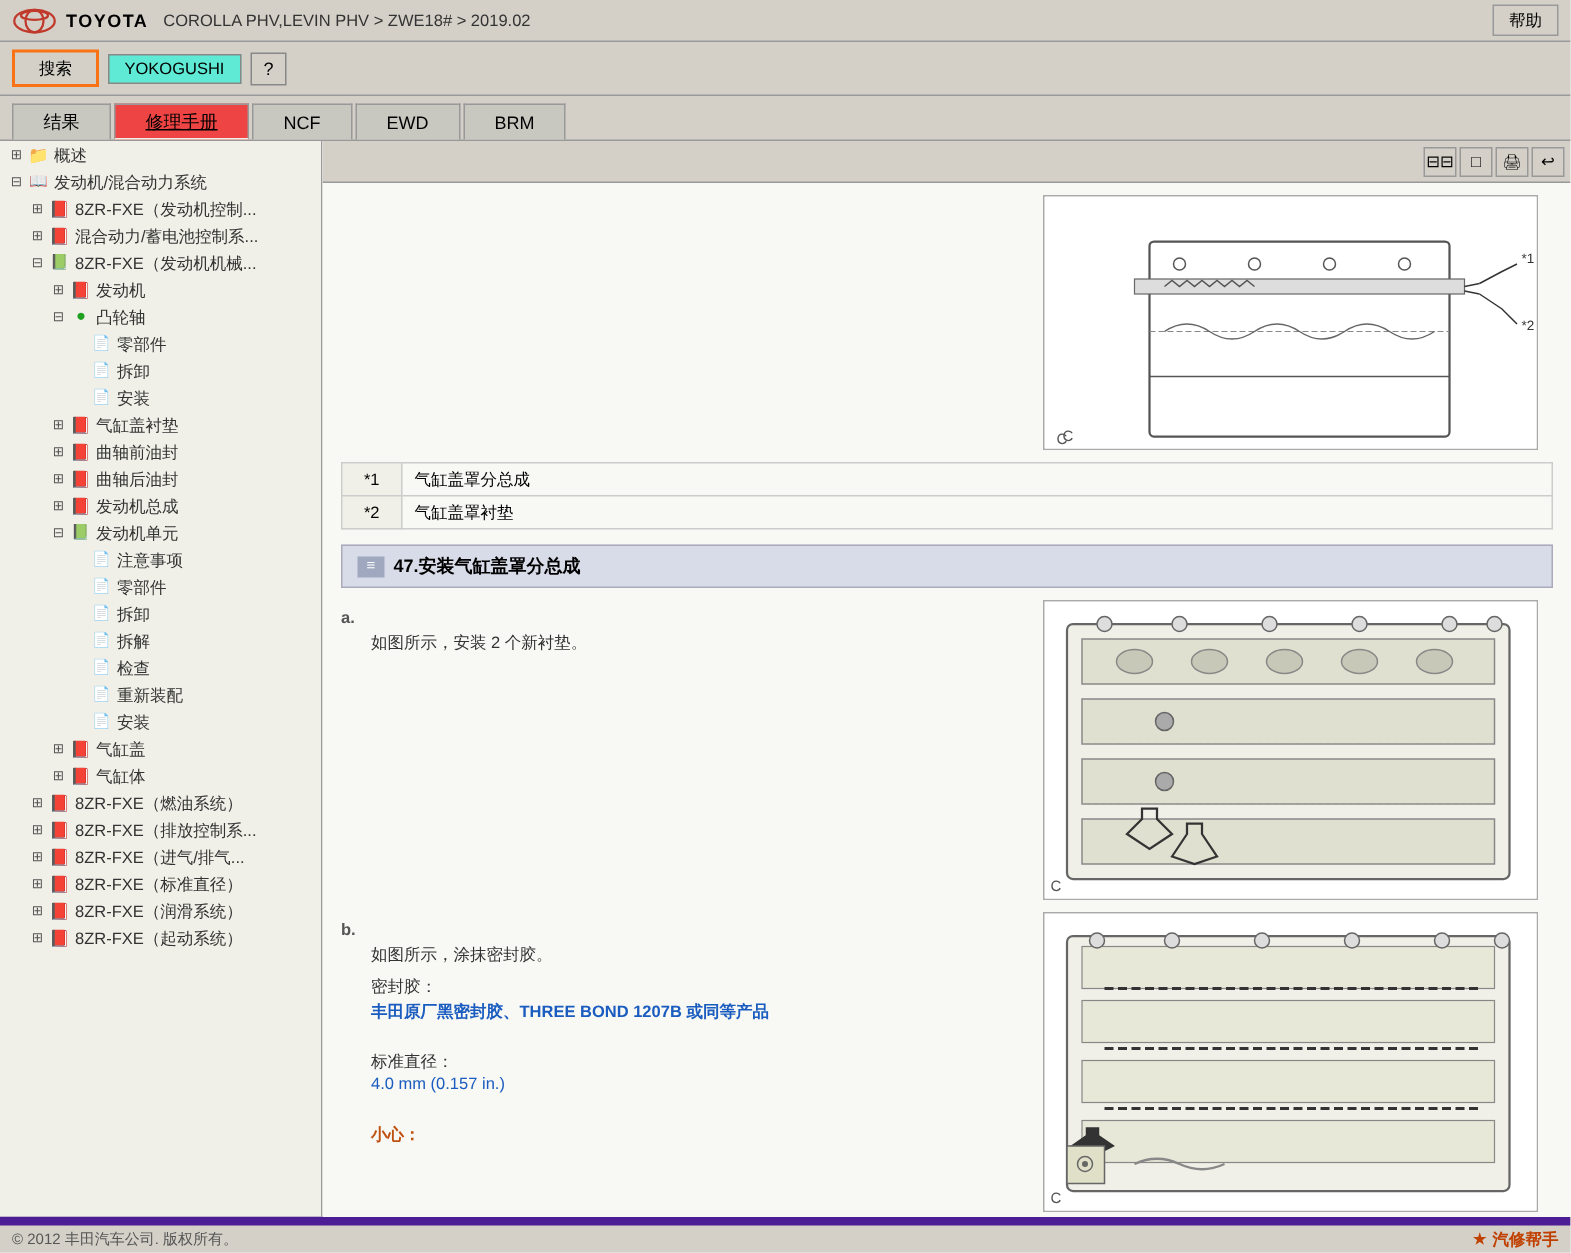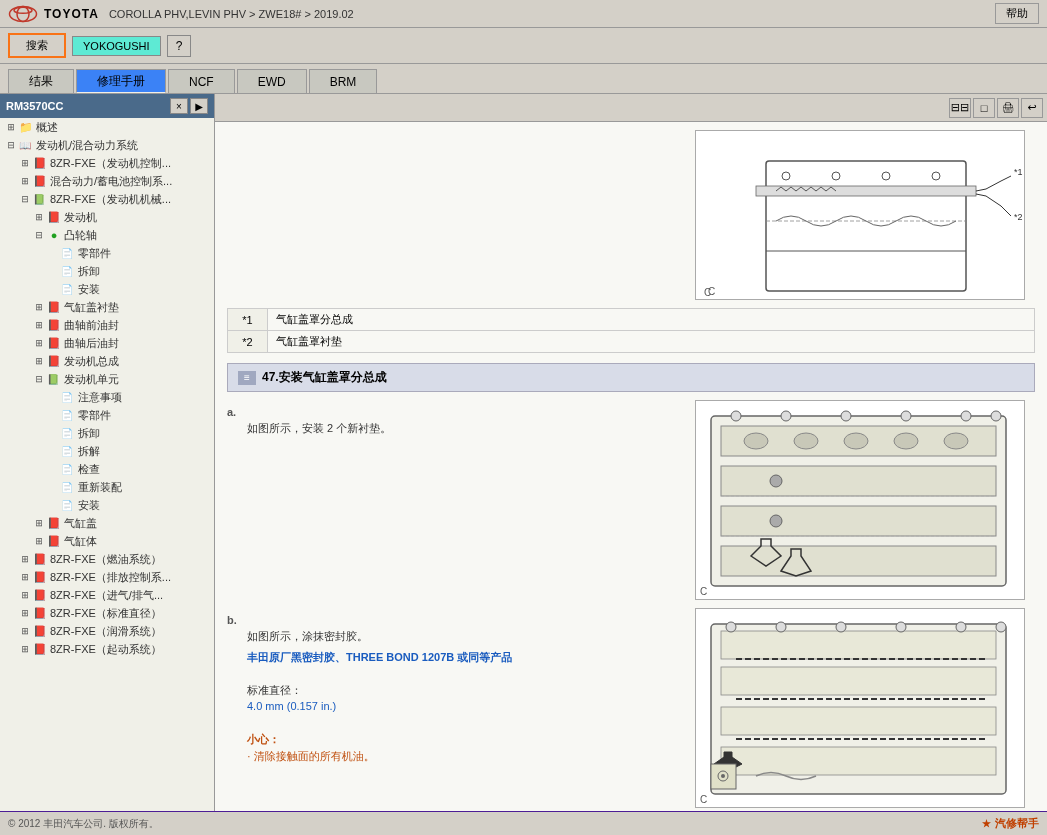--- a/index.html
+++ b/index.html
@@ -89,23 +89,24 @@
       border-bottom: none;
       background: #c8c8c0;
       cursor: pointer;
       font-size: 12px;
       margin-right: 2px;
       height: 24px;
       display: flex;
       align-items: center;
     }
     .tab.active {
-      background: #3b82f6;
+      background: #ef4444;
       border-bottom: 1px solid #f0f0e8;
       z-index: 1;
+      text-decoration: underline;
     }
 
     
     #main-area {
       display: flex;
       height: calc(835px - 28px - 36px - 30px - 24px);
     }
 
     
     #sidebar {
@@ -317,21 +318,21 @@
       flex-shrink: 0;
     }
 
     
     #footer {
       background: #d4d0c8;
       height: 24px;
       display: flex;
       align-items: center;
       padding: 0 8px;
-      border-top: 1px solid #4c1d95;
+      border-top: 6px solid #4c1d95;
       font-size: 10px;
       color: #555;
     }
     #footer-right {
       margin-left: auto;
       display: flex;
       align-items: center;
       gap: 4px;
     }
     .footer-logo {
@@ -382,27 +383,20 @@
       <span>EWD</span>
     </div>
   <div class="tab">
       <span>BRM</span>
     </div>
 </div>
 
 <div id="main-area">
 
   <div id="sidebar">
-    <div id="sidebar-header">
-      <span>RM3570CC</span>
-      <div id="sidebar-header-btns">
-        <button class="sidebar-header-btn">×</button>
-        <button class="sidebar-header-btn">▶</button>
-      </div>
-    </div>
     <div id="sidebar-content">
 
       <div class="tree-item indent-1">
         <span class="tree-expand">⊞</span>
         <span class="tree-icon icon-folder">📁</span>
         <span class="tree-label">概述</span>
       </div>
       <div class="tree-item indent-1">
         <span class="tree-expand">⊟</span>
         <span class="tree-icon icon-book">📖</span>
@@ -666,27 +660,27 @@
             </svg>
             <span style="position:absolute;bottom:2px;left:4px;font-size:10px;color:#555;">C</span>
           </div>
         </div>
       </div>
 
       <div class="content-two-col">
         <div class="content-left">
           <div class="step-label">b.</div>
           <div class="step-text">如图所示，涂抹密封胶。</div>
+          <div class="note-label">密封胶：</div>
           <div class="sealant-text">丰田原厂黑密封胶、THREE BOND 1207B 或同等产品</div>
           <br>
           <div class="note-label">标准直径：</div>
           <div class="dimension-text">4.0 mm (0.157 in.)</div>
           <br>
           <div class="caution-label">小心：</div>
-          <div class="caution-text">·  清除接触面的所有机油。</div>
         </div>
         <div class="content-right">
 
           <div style="width:330px;height:200px;border:1px solid #aaa;background:white;position:relative;overflow:hidden;">
             <svg width="330" height="200" viewBox="0 0 330 200">
               <rect width="330" height="200" fill="white"></rect>
 
               <rect x="15" y="15" width="295" height="170" fill="#f0f0e8" stroke="#666" stroke-width="1.5" rx="4"></rect>
 
               <rect x="25" y="22" width="275" height="28" fill="#e8e8d8" stroke="#888" stroke-width="0.8"></rect>

